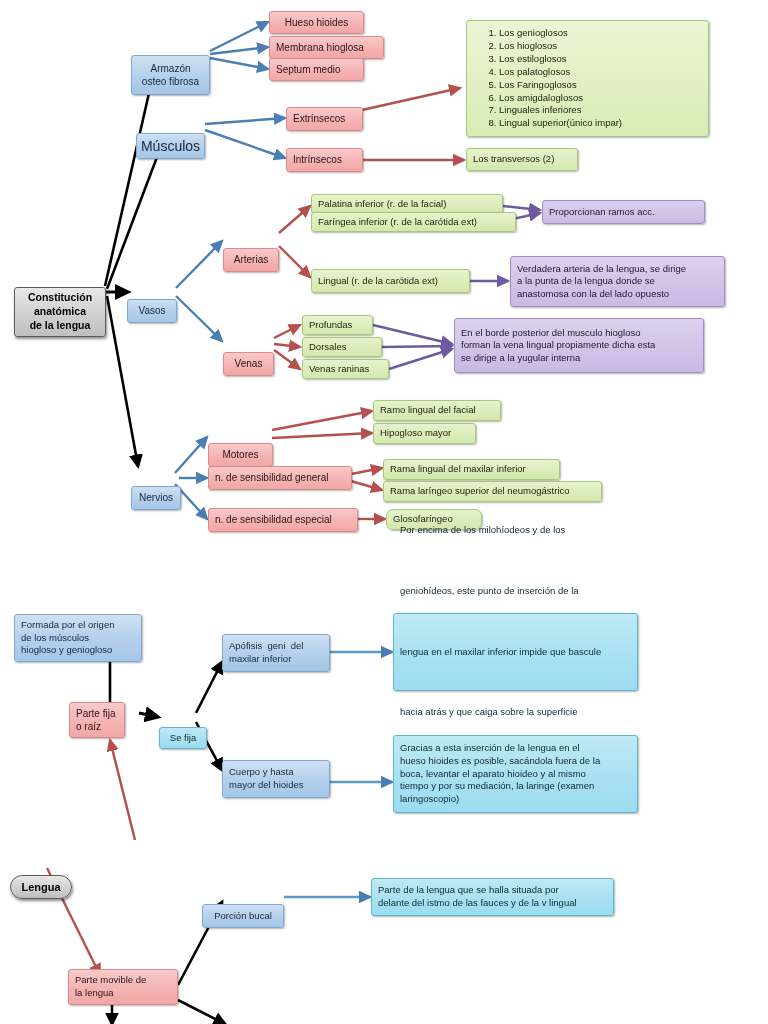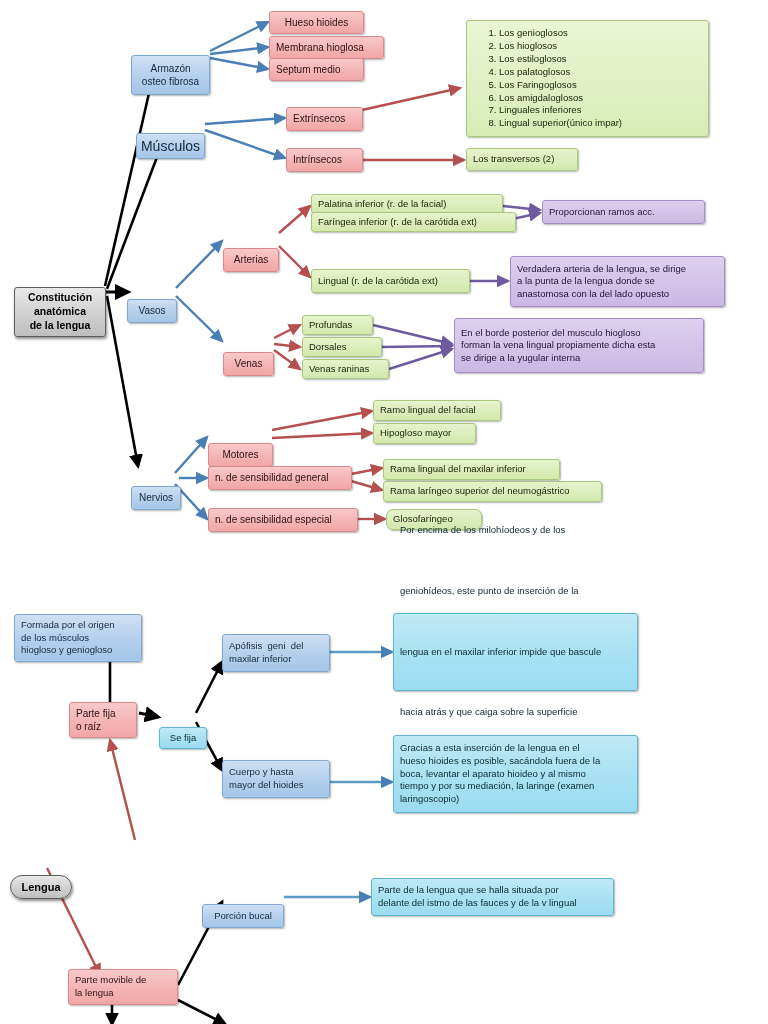--- a/index.html
+++ b/index.html
@@ -312,21 +312,21 @@
   <div class="node green" style="left:386px;top:509px;width:96px;height:21px;font-size:9.5px;border-radius:7px;">
     <span class="ln">Glosofaríngeo</span>
   </div>
 
   <div class="node blue" style="left:14px;top:614px;width:128px;height:48px;font-size:9.5px;">
     <span class="ln">Formada por el origen</span>
     <span class="ln">de los músculos</span>
     <span class="ln">hiogloso y geniogloso</span>
   </div>
 
-  <div class="node red" style="left:69px;top:702px;width:68px;height:36px;font-size:10px;">
+  <div class="node red" style="left:69px;top:702px;width:56px;height:36px;font-size:10px;">
     <span class="ln">Parte fija</span>
     <span class="ln">o raíz</span>
   </div>
 
   <div class="node cyan center" style="left:159px;top:707px;width:48px;height:22px;font-size:9.5px;">
     <span class="ln">Se fija</span>
   </div>
 
   <div class="node blue" style="left:222px;top:634px;width:108px;height:38px;font-size:9.5px;">
     <span class="ln">Apófisis  geni  del</span>

